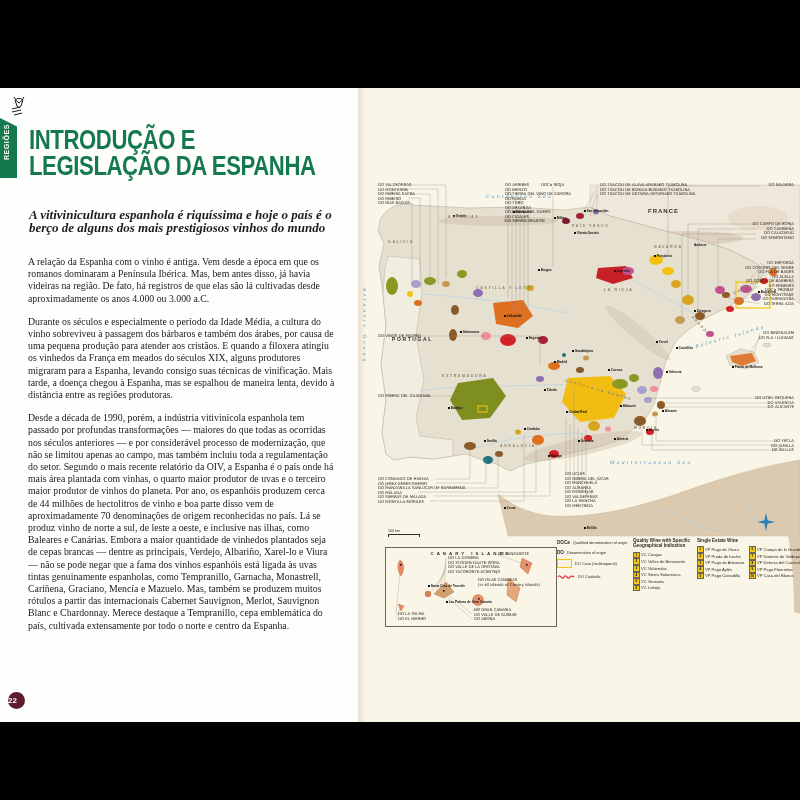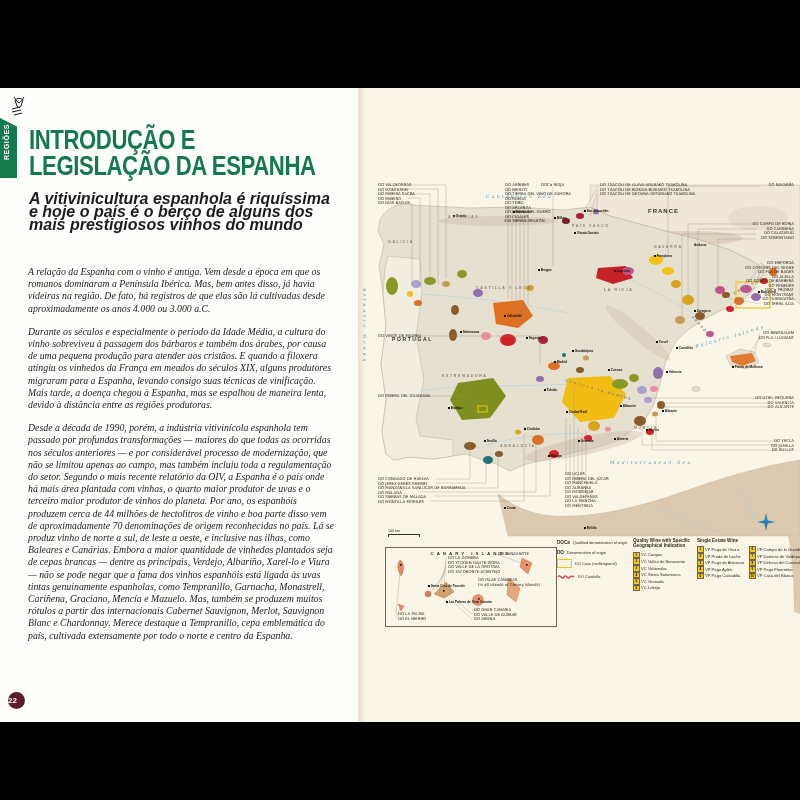--- a/index.html
+++ b/index.html
@@ -9,24 +9,24 @@
   
   #page-left{position:absolute;left:0;top:0;width:358px;height:634px;background:#fefefc;padding-left:41px;}
   #logo{position:absolute;left:8px;top:6px;width:22px;height:22px;}
   #tab{position:absolute;left:0;top:30px;width:17px;height:60px;background:#15794e;
        clip-path:polygon(0 0,100% 14%,100% 100%,0 100%);}
   #tab span{position:absolute;left:3px;top:6px;writing-mode:vertical-rl;transform:rotate(180deg);
        color:#fff;font-size:7px;font-weight:700;letter-spacing:.6px;}
   #title{position:absolute;left:29px;top:40px;color:#15794e;font-weight:700;
        font-size:27px;line-height:25.5px;transform:scaleX(.82);transform-origin:left top;
        letter-spacing:-.5px;white-space:nowrap;}
-  #subtitle{position:absolute;left:29px;top:104px;width:310px;
-       font-family:Liberation Sans, sans-serif;font-style:italic;font-weight:700;
-       font-size:16px;line-height:13px;color:#1c1c1c;}
-  #body-text{position:absolute;left:28px;top:178px;width:307px;font-style:italic;}
+  #subtitle{position:absolute;left:29px;top:120px;width:310px;
+       font-family:Liberation Serif, serif;font-style:italic;font-weight:700;
+       font-size:13px;line-height:13px;color:#1c1c1c;}
+  #body-text{position:absolute;left:28px;top:168px;width:307px;}
   #body-text .para{font-family:"Liberation Serif",serif;font-size:9.8px;line-height:12.2px;
        color:#1a1a1a;margin:0 0 11px 0;}
   #page-num{position:absolute;left:8px;top:604px;width:17px;height:17px;border-radius:50%;
        background:#5f1b2e;color:#fff;font-size:8px;font-weight:700;text-align:left;line-height:17px;}
   
   #page-right{position:absolute;left:358px;top:0;width:442px;height:634px;background:#faf6e7;}
   #gutter{position:absolute;left:0;top:0;width:8px;height:634px;
        background:linear-gradient(90deg,rgba(180,150,140,.25),rgba(180,150,140,0));}
   #map-area{position:absolute;inset:0;}
   #map-svg{position:absolute;left:0;top:0;}

